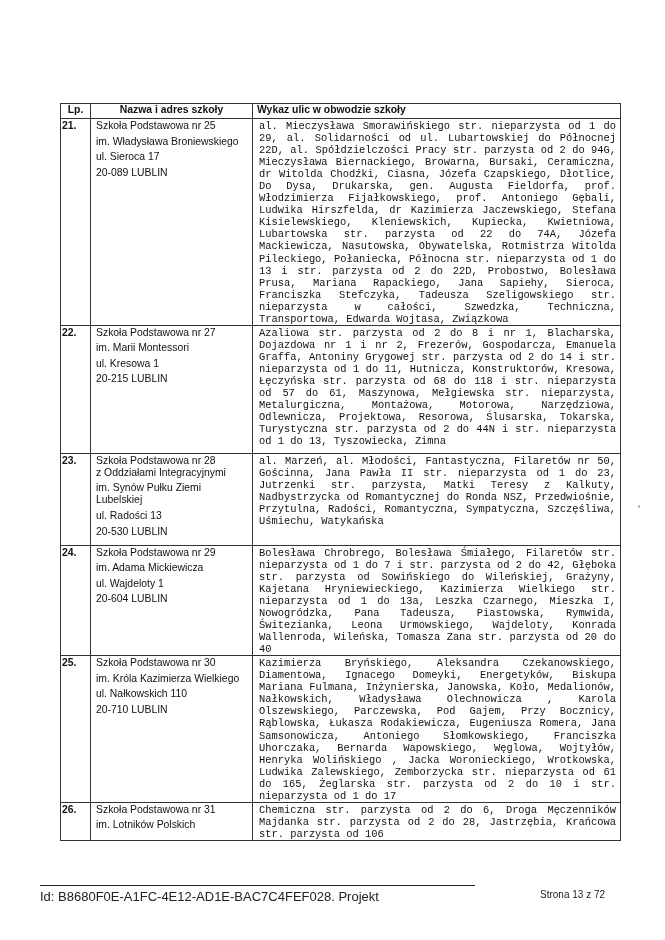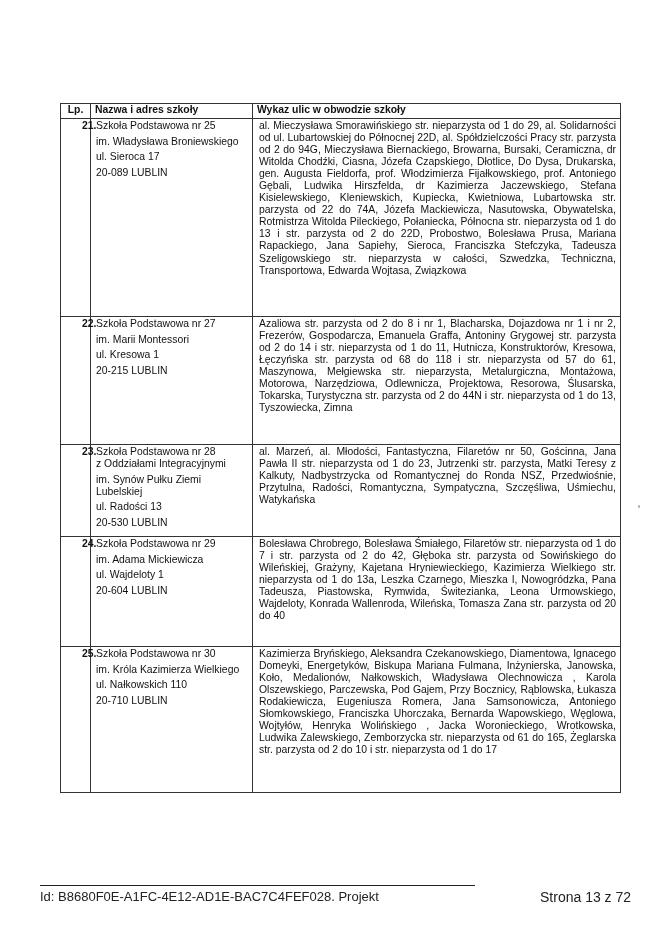--- a/index.html
+++ b/index.html
@@ -13,41 +13,41 @@
     font-size: 10.4px; line-height: 12.05px;
   }
   .sheet td, .sheet th {
     border: 1.2px solid #333; vertical-align: top; padding: 1px 4px 0 4px;
   }
   .sheet col.c1 { width: 30px; }
   .sheet col.c2 { width: 162px; }
   .sheet col.c3 { width: 368px; }
   .sheet th { font-weight: bold; text-align: left; height: 14px; padding-top: 0; margin-top: 30px; }
   .sheet th.hlp { text-align: center; }
-  .sheet th.hname { }
-  .sheet td.lp { font-weight: bold; text-align: left; padding-left: 21px; }
+  .sheet th.hname { text-align: center; }
+  .sheet td.lp { font-weight: bold; text-align: left; padding-left: 1px; }
   .sheet td.school { font-weight: normal; padding-left: 5px; }
   .school .line { display: block; }
   .school .gap { margin-top: 3.5px; }
-  .sheet td.streets { text-align: justify; text-align-last: left; padding-left: 6px; padding-right: 4px; }
+  .sheet td.streets { text-align: justify; text-align-last: left; padding-left: 6px; padding-right: 4px; font-family: Liberation Mono, monospace; }
   tr.r21 td { height: 196px; }
   tr.r22 td { height: 126px; }
   tr.r23 td { height: 90px; }
   tr.r24 td { height: 108px; }
   tr.r25 td { height: 144px; }
   tr.r26 td { height: 24px; }
   .footer-line {
     position: absolute; left: 40px; top: 885px; width: 435px; height: 0;
     border-top: 1.5px solid #222;
   }
   .footer-id {
     position: absolute; left: 40px; top: 889px; font-size: 13px; color: #222;
   }
   .footer-page {
-    position: absolute; left: 540px; top: 889px; font-size: 14px; color: #222;
+    position: absolute; left: 540px; top: 889px; font-size: 10px; color: #222;
   }
   .margin-tick {
     position: absolute; left: 638px; top: 505px; width: 2px; height: 3px; background: #bbb;
   }
 </style>
 </head>
 <body>
 
 <table class="sheet">
   <colgroup>
@@ -107,20 +107,28 @@
     <tr class="r25">
       <td class="lp">25.</td>
       <td class="school">
         <span class="line">Szkoła Podstawowa nr 30</span>
         <span class="line gap">im. Króla Kazimierza Wielkiego</span>
         <span class="line gap">ul. Nałkowskich 110</span>
         <span class="line gap">20-710 LUBLIN</span>
       </td>
       <td class="streets">Kazimierza Bryńskiego, Aleksandra Czekanowskiego, Diamentowa, Ignacego Domeyki, Energetyków, Biskupa Mariana Fulmana, Inżynierska, Janowska, Koło, Medalionów, Nałkowskich, Władysława Olechnowicza , Karola Olszewskiego, Parczewska, Pod Gajem, Przy Bocznicy, Rąblowska, Łukasza Rodakiewicza, Eugeniusza Romera, Jana Samsonowicza, Antoniego Słomkowskiego, Franciszka Uhorczaka, Bernarda Wapowskiego, Węglowa, Wojtyłów, Henryka Wolińskiego , Jacka Woronieckiego, Wrotkowska, Ludwika Zalewskiego, Zemborzycka str. nieparzysta od 61 do 165, Żeglarska str. parzysta od 2 do 10 i str. nieparzysta od 1 do 17</td>
     </tr>
+    <tr class="r26">
+      <td class="lp">26.</td>
+      <td class="school">
+        <span class="line">Szkoła Podstawowa nr 31</span>
+        <span class="line gap">im. Lotników Polskich</span>
+      </td>
+      <td class="streets">Chemiczna str. parzysta od 2 do 6, Droga Męczenników Majdanka str. parzysta od 2 do 28, Jastrzębia, Krańcowa str. parzysta od 106</td>
+    </tr>
   </tbody>
 </table>
 
 <div class="margin-tick"></div>
 
 <div class="footer-line"></div>
 <div class="footer-id">Id: B8680F0E-A1FC-4E12-AD1E-BAC7C4FEF028. Projekt</div>
 <div class="footer-page">Strona 13 z 72</div>
 
 </body></html>

